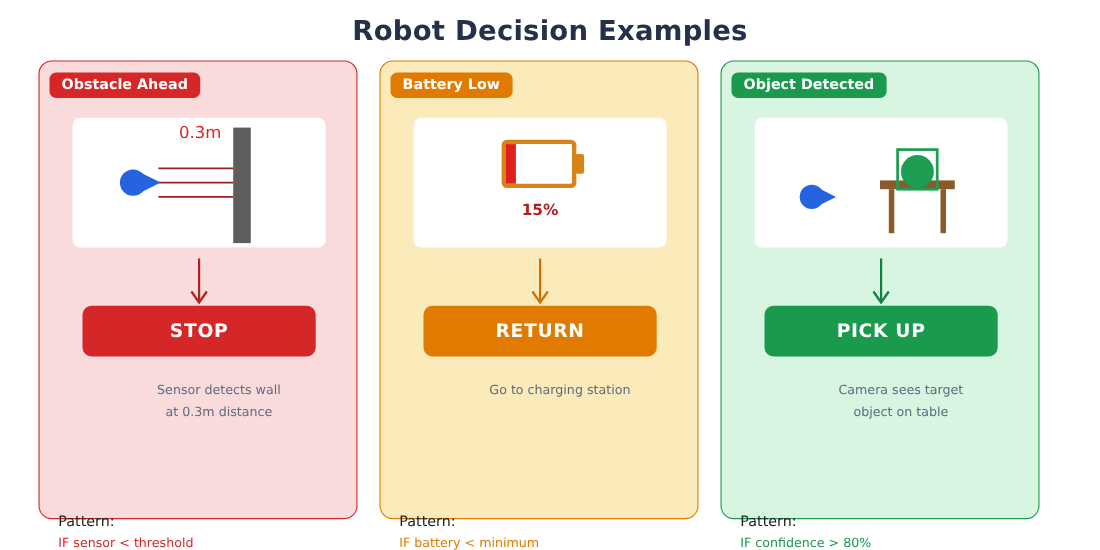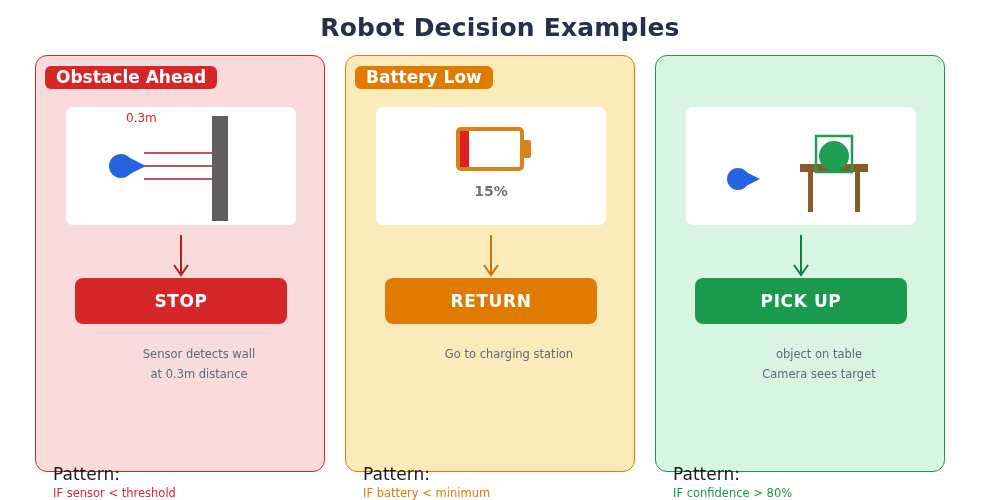--- a/index.html
+++ b/index.html
@@ -16,21 +16,21 @@
     position:absolute;top:55px;width:290px;height:417px;
     border-radius:12px;box-sizing:border-box;
   }
   #panel-0{left:35px;background:#fadbdb;border:1.6px solid #d62728;}
   #panel-1{left:345px;background:#fbeaba;border:1.6px solid #e07b00;padding-left:19px;}
   #panel-2{left:655px;background:#d7f5e0;border:1.6px solid #199a4c;}
 
   .badge{
     position:absolute;top:10px;left:9px;height:23px;line-height:23px;
     padding:0 11px;border-radius:6px;color:#ffffff;
-    font-size:17px;font-weight:bold;white-space:nowrap;
+    font-size:13px;font-weight:bold;white-space:nowrap;
   }
   #panel-0 .badge{background:#d62728;}
   #panel-1 .badge{background:#e07b00;}
   #panel-2 .badge{background:#199a4c;}
 
   .scene{
     position:absolute;top:51px;left:30px;width:230px;height:118px;
     background:#ffffff;border-radius:7px;overflow:hidden;
   }
   .scene svg{display:block;}
@@ -49,33 +49,33 @@
   #panel-1 .action-btn{background:#e07b00;}
   #panel-2 .action-btn{background:#199a4c;}
 
   .desc{
     position:absolute;top:288px;left:0;width:290px;text-align:center;
     color:#5e6b7e;font-size:11.5px;line-height:20px;
   }
   .desc div{display:block;margin-left:36px;}
 
   .pattern{position:absolute;top:409px;left:17px;width:260px;}
-  .pattern-label{color:#1a1a1a;font-size:17px;line-height:19px;}
+  .pattern-label{color:#1a1a1a;font-size:13px;line-height:19px;}
   .pattern-rule{font-size:11.5px;line-height:19px;white-space:pre;}
   #panel-0 .pattern-rule{color:#d62728;}
   #panel-1 .pattern-rule{color:#e07b00;}
   #panel-2 .pattern-rule{color:#199a4c;}
 
   .batt-pct{
     position:absolute;left:0;top:76px;width:230px;text-align:center;
-    font-size:14px;font-weight:bold;color:#737373;
+    font-size:14px;font-weight:bold;color:#b91c1c;
   }
   .dist-label{
-    position:absolute;left:60px;top:4px;width:80px;text-align:left;
-    font-size:12px;color:#d62728;
+    position:absolute;left:76px;top:4px;width:80px;text-align:center;
+    font-size:15px;color:#d62728;
   }
 </style>
 </head>
 <body>
 
 <div class="page-title">Robot Decision Examples</div>
 
 <div class="panel" id="panel-0">
   <div class="badge">Obstacle Ahead</div>
 
@@ -138,20 +138,21 @@
   </div>
 
   <div class="pattern">
     <div class="pattern-label">Pattern:</div>
     <div class="pattern-rule">IF battery &lt; minimum
   THEN return</div>
   </div>
 </div>
 
 <div class="panel" id="panel-2">
+  <div class="badge">Object Detected</div>
 
   <div class="scene">
     <svg width="230" height="118" viewBox="0 0 230 118">
       <rect x="114" y="57" width="68" height="8" fill="#8b5a2b"></rect>
       <rect x="122" y="65" width="5" height="40" fill="#8b5a2b"></rect>
       <rect x="169" y="65" width="5" height="40" fill="#8b5a2b"></rect>
       <circle cx="148" cy="49" r="15" fill="#1e9e52"></circle>
       <rect x="130" y="29" width="36" height="36" fill="none" stroke="#1e9e52" stroke-width="2.5"></rect>
       <circle cx="52" cy="72" r="11" fill="#2563e0"></circle>
       <path d="M58 64 L74 72 L58 80 Z" fill="#2563e0"></path>
@@ -161,22 +162,22 @@
   <div class="arrow-wrap">
     <svg width="24" height="48" viewBox="0 0 24 48">
       <line x1="12" y1="2" x2="12" y2="40" stroke="#0f8040" stroke-width="2"></line>
       <path d="M5 32 L12 42 L19 32" fill="none" stroke="#0f8040" stroke-width="2"></path>
     </svg>
   </div>
 
   <div class="action-btn">PICK UP</div>
 
   <div class="desc">
+    <div>Camera sees target</div>
     <div>object on table</div>
-    <div>Camera sees target</div>
   </div>
 
   <div class="pattern">
     <div class="pattern-label">Pattern:</div>
     <div class="pattern-rule">IF confidence &gt; 80%
   THEN pick up</div>
   </div>
 </div>
 
 </body></html>

